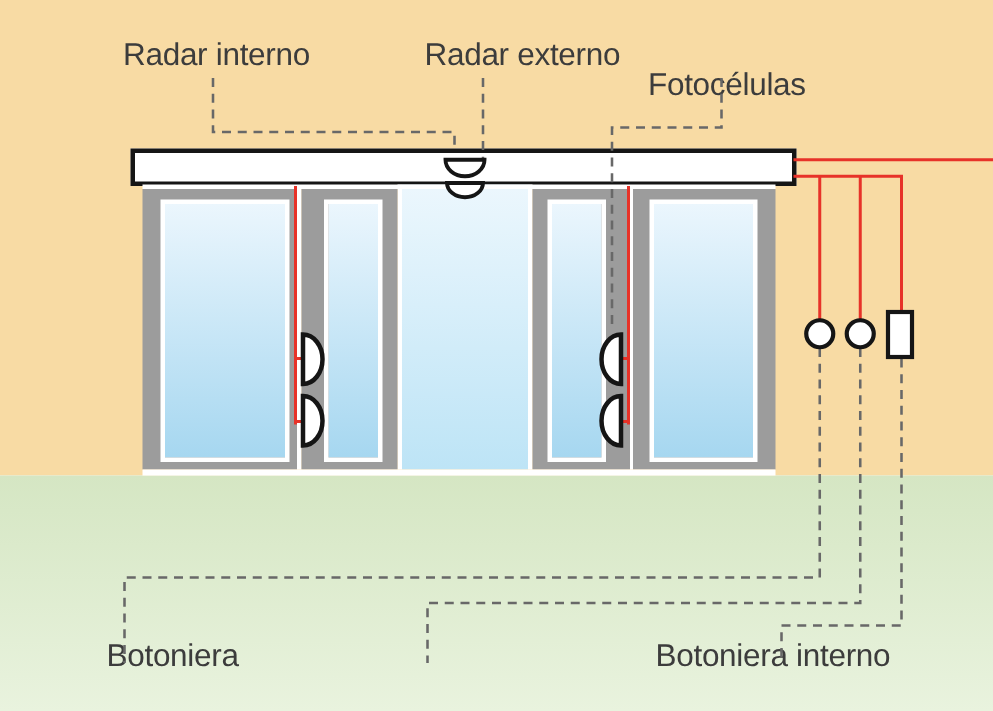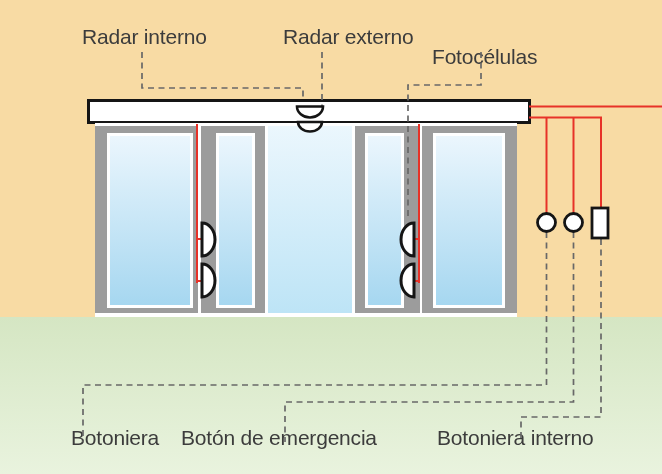--- a/index.html
+++ b/index.html
@@ -96,16 +96,15 @@
 
     <circle class="device" stroke-width="2.8" cx="546.5" cy="222.5" r="9"></circle>
     <circle class="device" stroke-width="2.8" cx="573.5" cy="222.5" r="9"></circle>
     <rect class="device" stroke-width="2.8" x="592" y="208" width="16" height="30"></rect>
   </svg>
 
   <div class="lbl" style="left:82px;top:26px;">Radar interno</div>
   <div class="lbl" style="left:259px;top:26px;margin-left:24px;">Radar externo</div>
   <div class="lbl" style="left:432px;top:26px;margin-top:20px;">Fotocélulas</div>
   <div class="lbl" style="left:27px;top:427px;margin-left:44px;">Botoniera</div>
-  <div class="lbl" style="left:181px;top:427px;">Botón de emergencia</div>
   <div class="lbl" style="left:437px;top:427px;">Botoniera interno</div>
 
 </div>
 
 </body></html>

